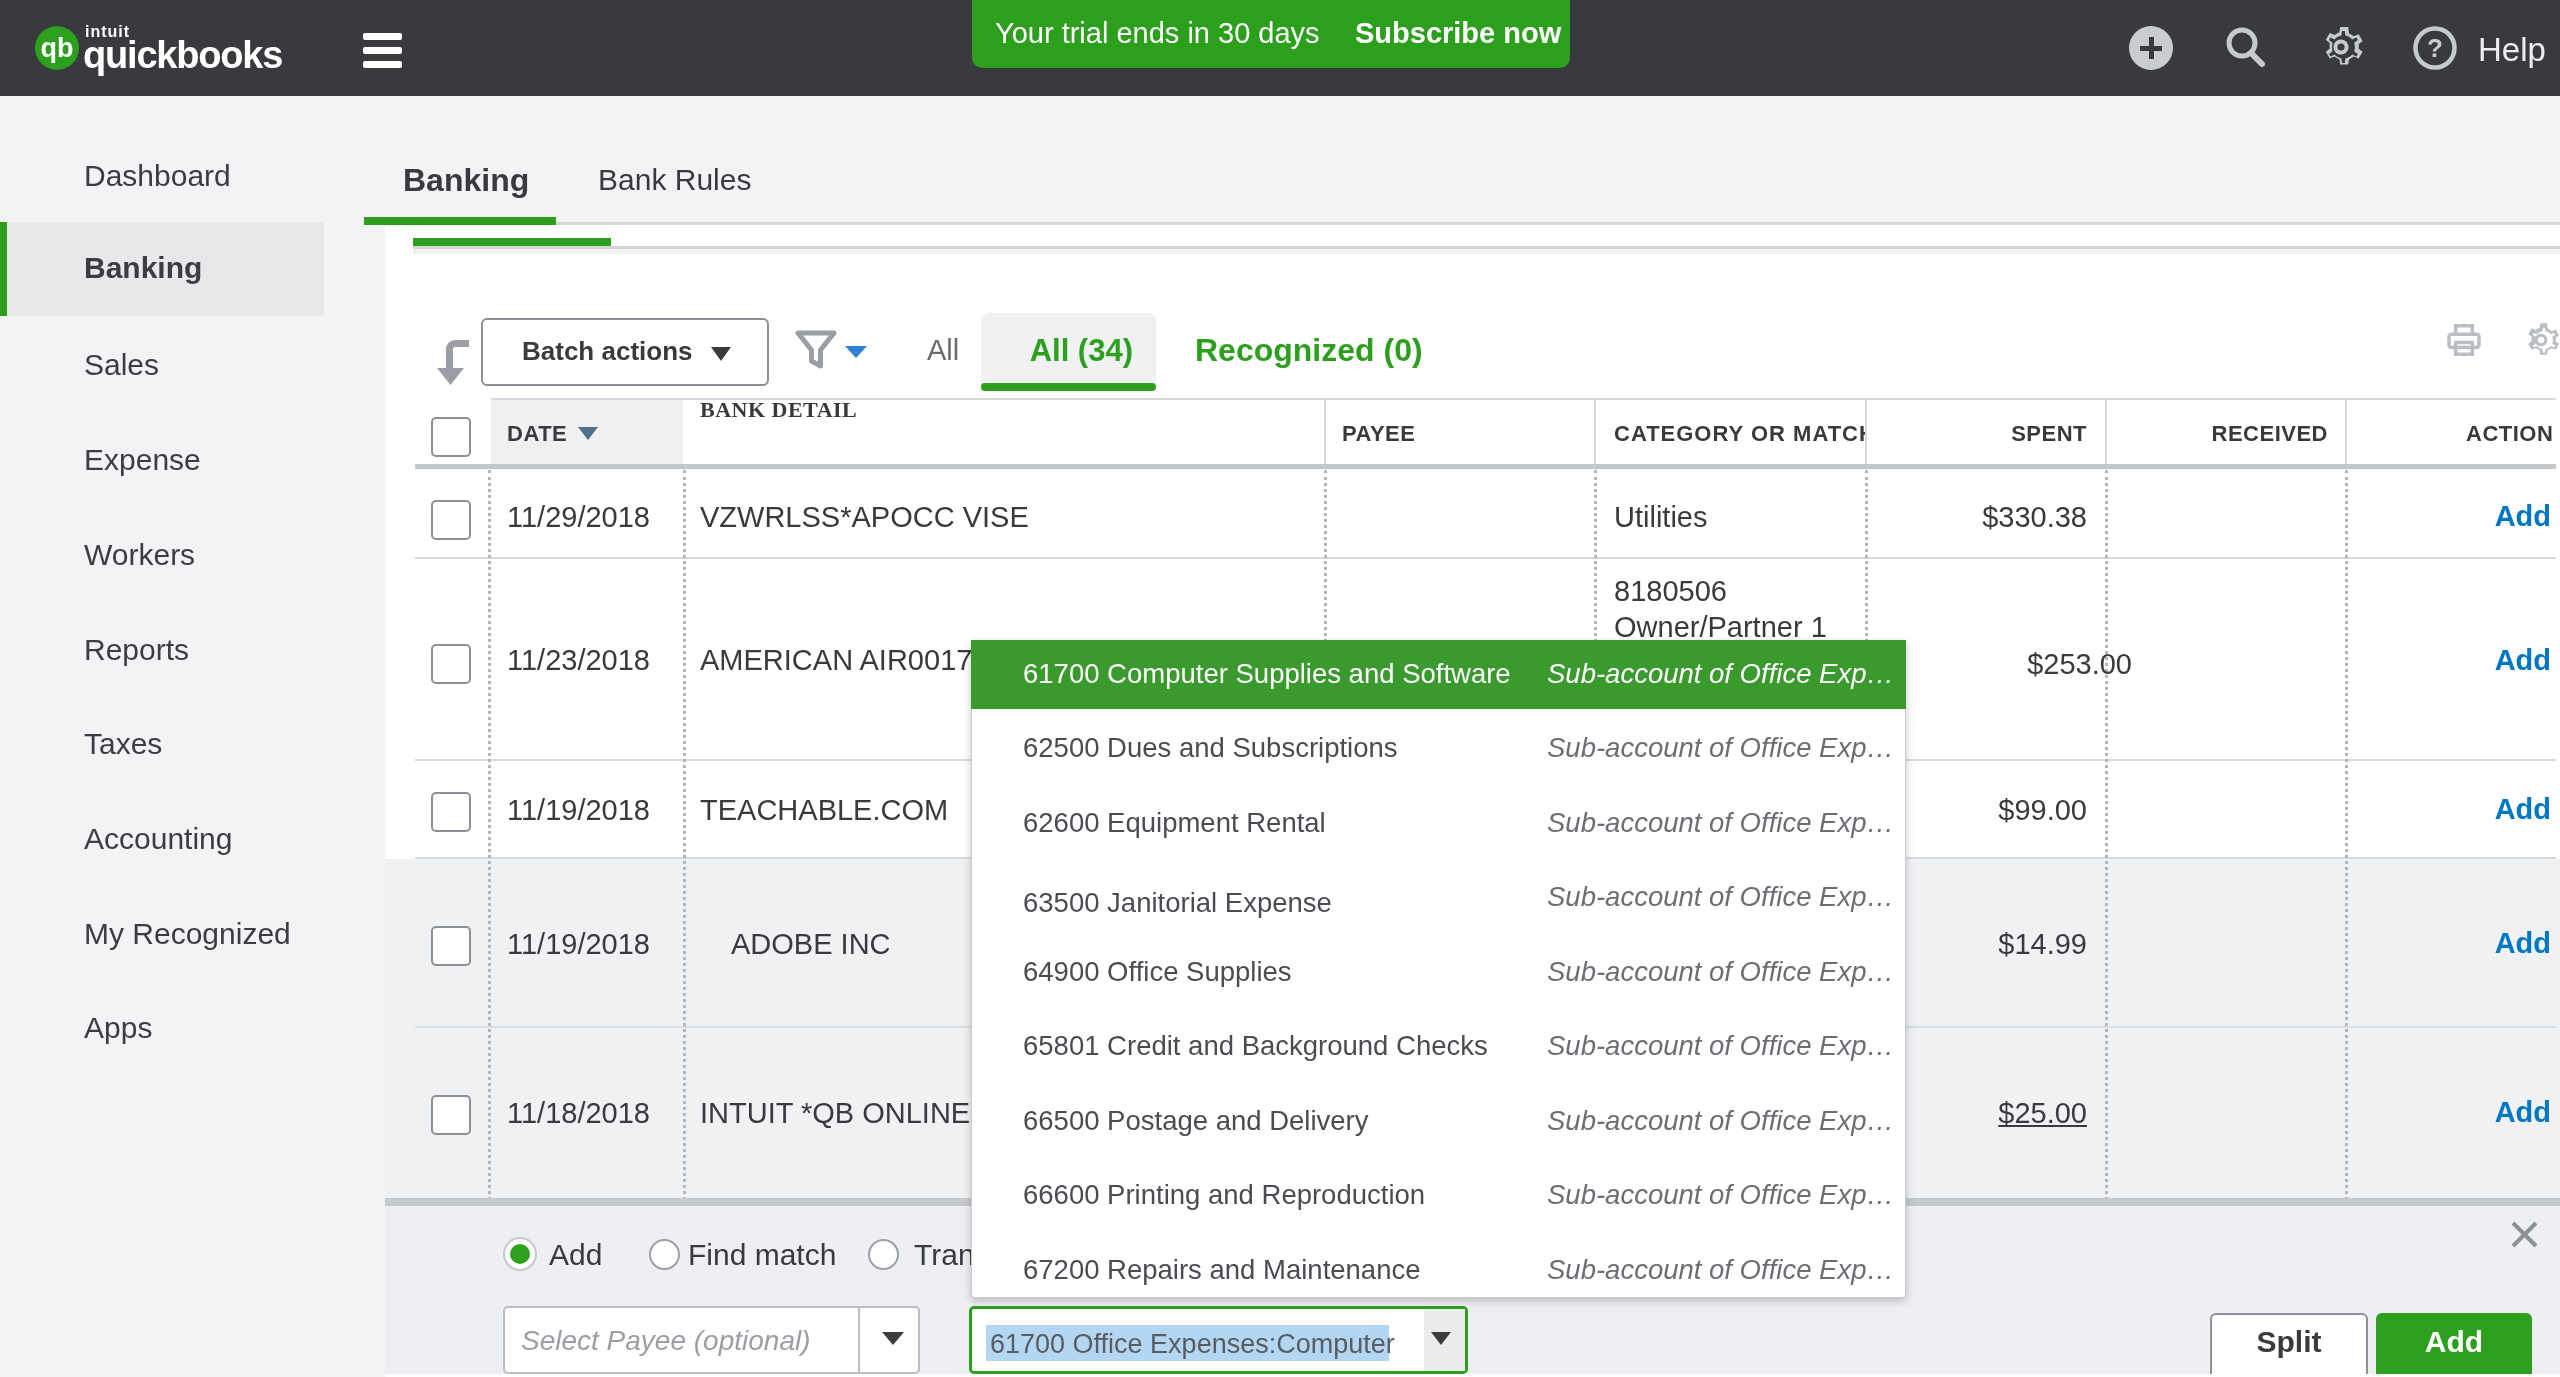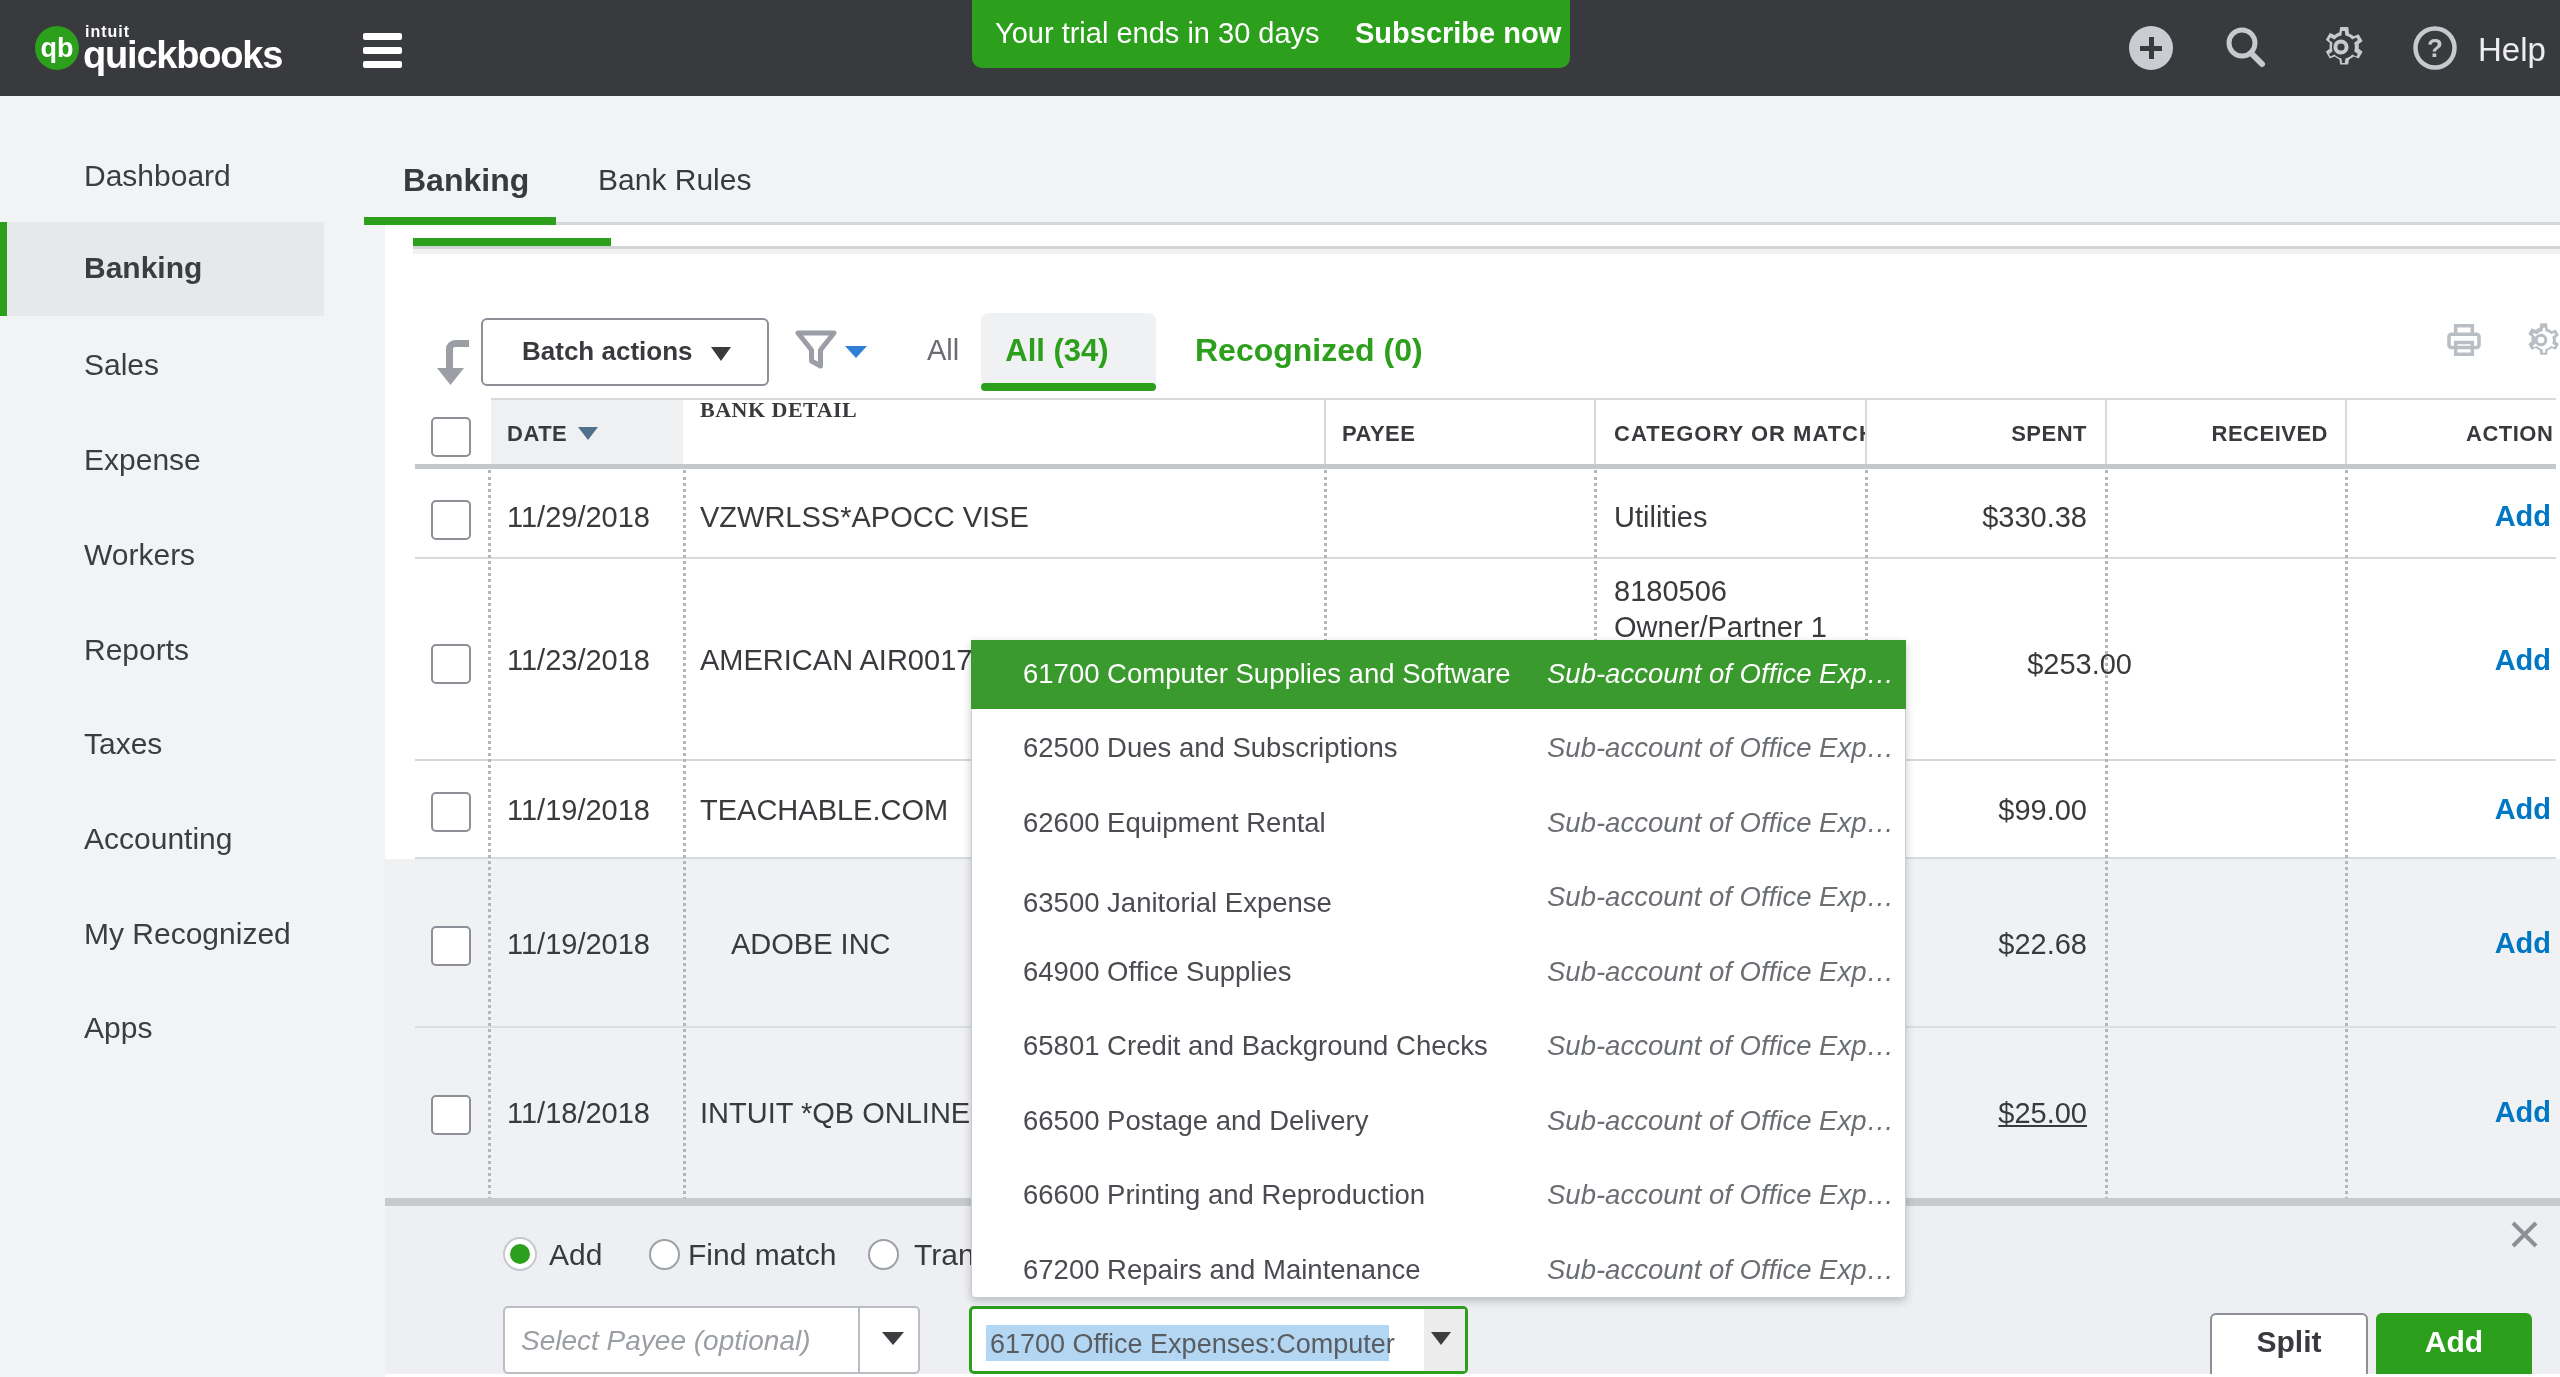--- a/index.html
+++ b/index.html
@@ -86,21 +86,21 @@
   <div class="abs" style="left:481px;top:318px;width:284px;height:64px;background:#fff;border:2px solid #8d9096;border-radius:6px;"></div>
   <div class="abs" style="left:522px;top:336px;font-size:26px;font-weight:bold;">Batch actions</div>
   <div class="abs" style="left:711px;top:347px;width:0;height:0;border-left:10px solid transparent;border-right:10px solid transparent;border-top:14px solid #393a3d;"></div>
   <svg class="abs" style="left:795px;top:330px;" width="42" height="42" viewBox="0 0 42 42">
     <path d="M3 3 H 39 L 25.5 20 V 36 L 16.5 31 V 20 Z" stroke="#9b9ea4" stroke-width="5" fill="none" stroke-linejoin="round"></path>
   </svg>
   <div class="abs" style="left:845px;top:346px;width:0;height:0;border-left:11px solid transparent;border-right:11px solid transparent;border-top:12px solid #2f7fd3;"></div>
   <div class="abs" style="left:927px;top:334px;font-size:29px;color:#6b6c72;">All</div>
   <div class="abs" style="left:981px;top:313px;width:175px;height:78px;background:#f0f1f2;border-radius:8px 8px 4px 4px;"></div>
   <div class="abs" style="left:981px;top:383px;width:175px;height:8px;background:#2ca01c;border-radius:4px;"></div>
-  <div class="abs" style="left:981px;top:333px;width:152px;text-align:center;font-size:31px;font-weight:bold;color:#2ca01c;">All (34)</div>
+  <div class="abs" style="left:981px;top:333px;width:152px;text-align:right;font-size:31px;font-weight:bold;color:#2ca01c;">All (34)</div>
   <div class="abs" style="left:1195px;top:332px;font-size:32px;font-weight:bold;color:#2ca01c;">Recognized (0)</div>
 
   <svg class="abs" style="left:2444px;top:320px;" width="40" height="40" viewBox="0 0 24 24">
     <path fill="none" stroke="#b9bdc4" stroke-width="2.1" d="M7 8 V 3.5 h 10 V 8 M4.5 8.5 h 15 a 1.5 1.5 0 0 1 1.5 1.5 v 5 a 1.5 1.5 0 0 1 -1.5 1.5 h -15 A 1.5 1.5 0 0 1 3 15 v -5 a 1.5 1.5 0 0 1 1.5 -1.5 Z M7 13.5 h 10 V 20.5 H 7 Z"></path>
   </svg>
   <svg class="abs" style="left:2521px;top:320px;" width="40" height="40" viewBox="0 0 24 24">
     <path fill="#b9bdc4" d="M12 8.2a3.8 3.8 0 1 0 0 7.6 3.8 3.8 0 0 0 0-7.6zm0 5.8a2 2 0 1 1 0-4 2 2 0 0 1 0 4zm8.9-1.9c0-.5 0-1-.1-1.4l2-1.6-2-3.4-2.4 1a7.6 7.6 0 0 0-2.4-1.4L15.6 2h-4l-.4 2.6c-.9.3-1.7.8-2.4 1.4l-2.4-1-2 3.4 2 1.6a8 8 0 0 0 0 2.8l-2 1.6 2 3.4 2.4-1c.7.6 1.5 1.1 2.4 1.4l.4 2.6h4l.4-2.6c.9-.3 1.7-.8 2.4-1.4l2.4 1 2-3.4-2-1.6c.1-.4.1-.9.1-1.4zm-1.9 1.2-.2.8 1.7 1.3-.6 1-1.9-.8-.6.6c-.5.5-1.2.9-1.9 1.1l-.8.2-.3 2.1h-1.2l-.3-2.1-.8-.2a5.6 5.6 0 0 1-1.9-1.1l-.6-.6-1.9.8-.6-1 1.7-1.3-.2-.8a6.5 6.5 0 0 1 0-2.4l.2-.8-1.7-1.3.6-1 1.9.8.6-.6c.5-.5 1.2-.9 1.9-1.1l.8-.2.3-2.1h1.2l.3 2.1.8.2c.7.2 1.3.6 1.9 1.1l.6.6 1.9-.8.6 1-1.7 1.3.2.8c.1.4.1.8.1 1.2s0 .8-.1 1.2z"></path>
   </svg>
 
   <div class="abs" style="left:491px;top:398px;width:2065px;height:2px;background:#d7dadc;"></div>
@@ -154,21 +154,21 @@
 
   <div class="abs cb" style="left:431px;top:792px;"></div>
   <div class="abs cell" style="left:507px;top:794px;">11/19/2018</div>
   <div class="abs cell" style="left:700px;top:794px;">TEACHABLE.COM</div>
   <div class="abs amt" style="left:1887px;top:794px;">$99.00</div>
   <div class="abs add" style="left:2401px;top:793px;">Add</div>
 
   <div class="abs cb" style="left:431px;top:926px;"></div>
   <div class="abs cell" style="left:507px;top:928px;">11/19/2018</div>
   <div class="abs cell" style="left:700px;top:928px;margin-left:31px;">ADOBE INC</div>
-  <div class="abs amt" style="left:1887px;top:928px;">$22.68</div>
+  <div class="abs amt" style="left:1887px;top:928px;">$14.99</div>
   <div class="abs add" style="left:2401px;top:927px;">Add</div>
 
   <div class="abs cb" style="left:431px;top:1095px;"></div>
   <div class="abs cell" style="left:507px;top:1097px;">11/18/2018</div>
   <div class="abs cell" style="left:700px;top:1097px;">INTUIT *QB ONLINE</div>
   <div class="abs amt" style="left:1887px;top:1097px;text-decoration:underline;">$25.00</div>
   <div class="abs add" style="left:2401px;top:1096px;">Add</div>
 
   <div class="abs" style="left:385px;top:1198px;width:2175px;height:8px;background:#c7cacd;"></div>
   <div class="abs" style="left:385px;top:1206px;width:2175px;height:168px;background:#edeff2;"></div>

